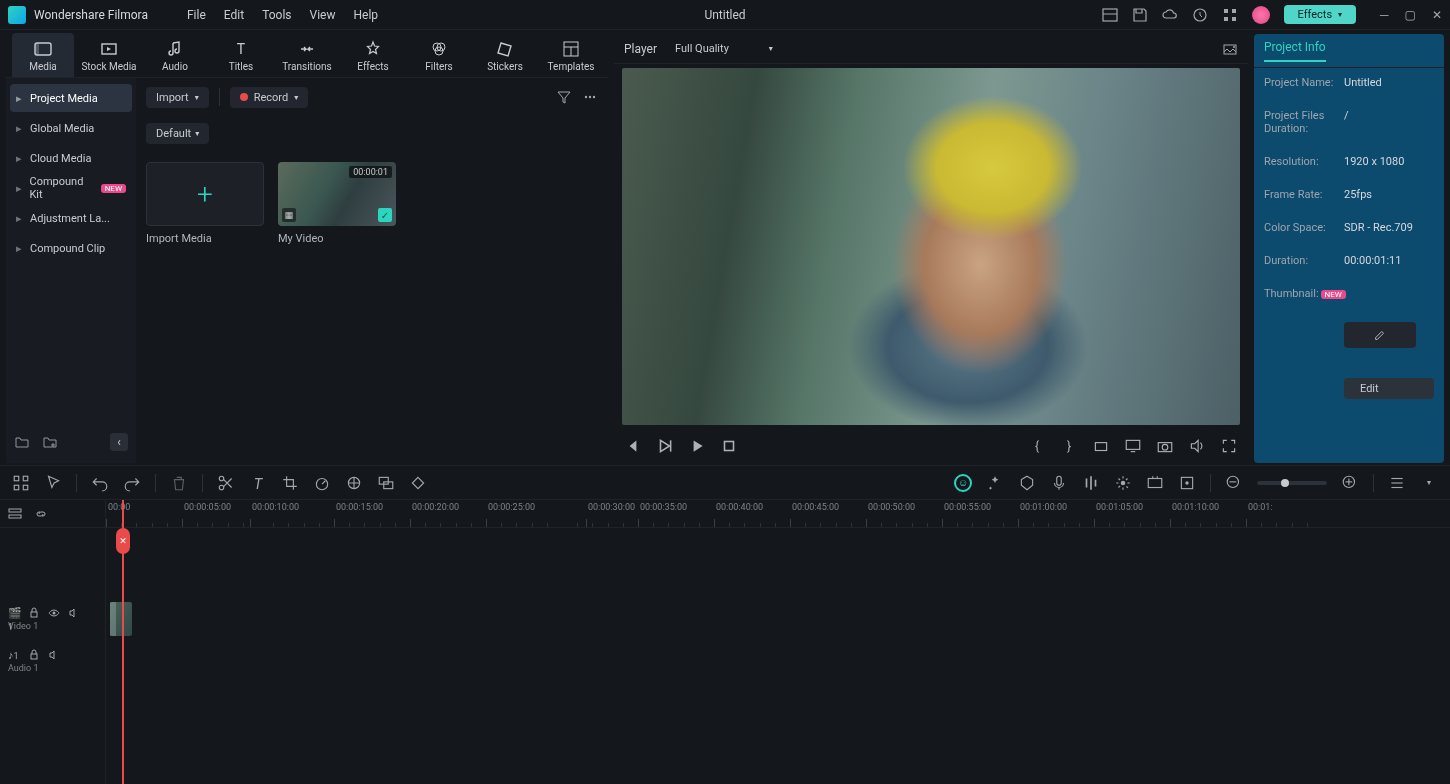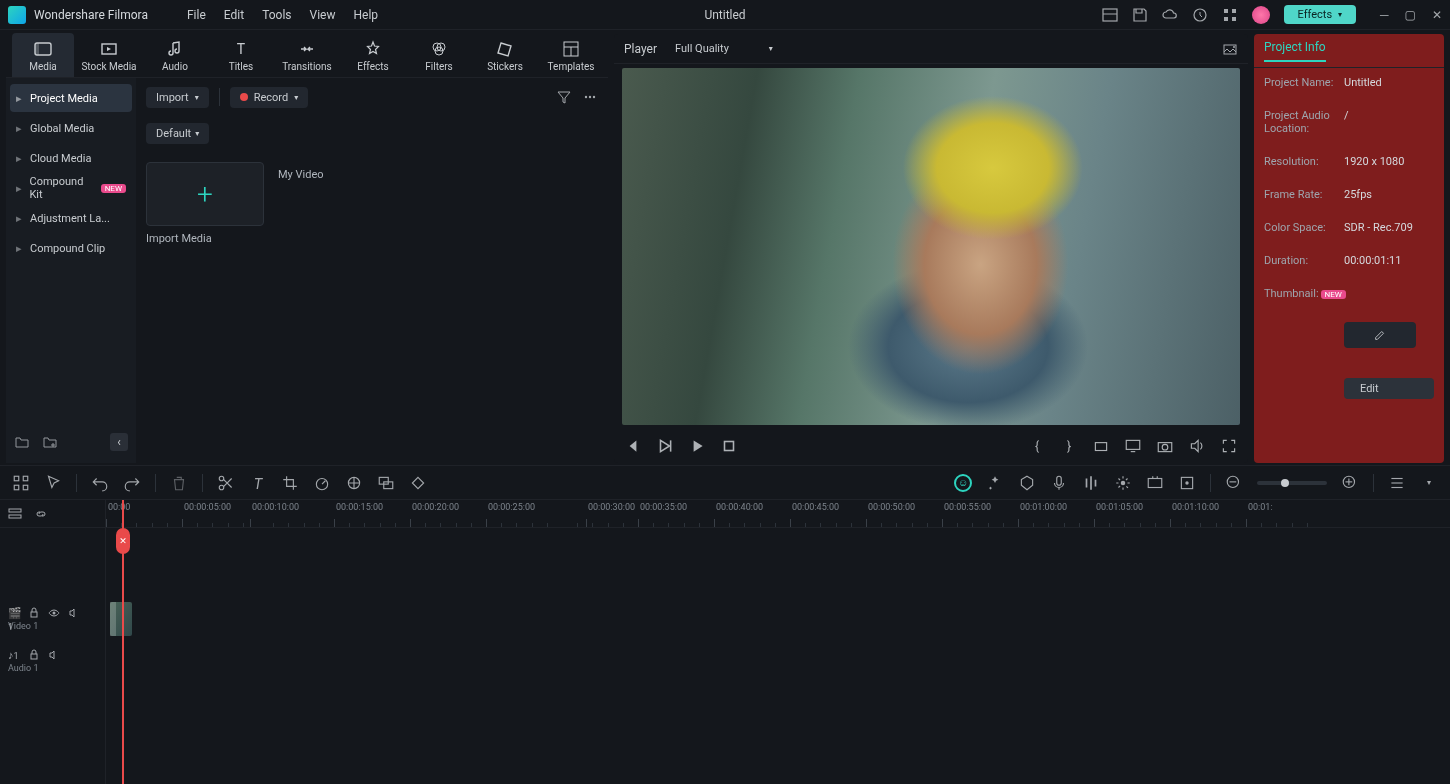--- a/index.html
+++ b/index.html
@@ -82,21 +82,21 @@
 .scrub { flex:1; height:4px; background:#2c323a; border-radius:2px; position:relative; }
 .scrub .fill { position:absolute; left:0; top:0; height:100%; width:70%; background:#2dd4bf; border-radius:2px; }
 .scrub .knob { position:absolute; left:70%; top:50%; transform:translate(-50%,-50%); width:10px; height:10px; background:#e8edf0; border-radius:50%; }
 .tc { font-size:11px; color:#c8ccd0; }
 .tc .sep { margin:0 4px; opacity:.6; }
 .player-ctrls { height:34px; display:flex; align-items:center; padding:0 10px; gap:14px; }
 .player-ctrls .ic { width:18px; height:18px; display:flex; align-items:center; justify-content:center; opacity:.85; cursor:pointer; }
 .player-ctrls .grow { flex:1; }
 
 
-.right-panel { width:190px; background:#7f1d1d; display:flex; flex-direction:column; border-radius:4px; }
+.right-panel { width:190px; background:#0c4a6e; display:flex; flex-direction:column; border-radius:4px; }
 .right-panel .tab { height:34px; display:flex; align-items:center; padding:0 10px; border-bottom:1px solid #1f2228; }
 .right-panel .tab span { color:#2dd4bf; border-bottom:2px solid #2dd4bf; padding-bottom:6px; font-size:12px; }
 .info-list { padding:8px 10px; display:flex; flex-direction:column; gap:20px; font-size:11px; }
 .info-row { display:flex; gap:8px; }
 .info-row .k { width:72px; color:#9ea5ad; }
 .info-row .v { flex:1; color:#d5d9dd; }
 .info-row .badge { background:#e94a8c; color:#fff; font-size:8px; padding:0 4px; border-radius:3px; margin-left:2px; }
 .thumb-edit { width:72px; height:26px; background:#22272f; border-radius:4px; margin-left:80px; margin-top:2px; display:flex; align-items:center; justify-content:center; cursor:pointer; }
 .edit-btn { margin-left:80px; margin-top:10px; background:#2c323a; padding:4px 16px; border-radius:4px; font-size:11px; cursor:pointer; display:inline-block; }
 
@@ -348,20 +348,25 @@
               </div>
           </div>
           <div class="media-grid">
             <div class="thumb-card">
               <div class="thumb import">
                   <div class="plus">+</div>
                 </div>
               <div class="lbl">Import Media</div>
             </div>
             <div class="thumb-card">
+              <div class="thumb video">
+                <div class="overlay-dur">00:00:01</div>
+                <div class="type-ic">▦</div>
+                <div class="chk">✓</div>
+              </div>
               <div class="lbl">My Video</div>
             </div>
           </div>
         </div>
       </div>
     </div>
 
     <div class="player-panel">
       <div class="player-head">
         <span class="lbl">Player</span>
@@ -434,21 +439,21 @@
     <div class="right-panel">
       <div class="tab">
           <span>Project Info</span>
         </div>
       <div class="info-list">
         <div class="info-row">
             <div class="k">Project Name:</div>
             <div class="v">Untitled</div>
           </div>
         <div class="info-row">
-            <div class="k">Project Audio Location:</div>
+            <div class="k">Project Files Duration:</div>
             <div class="v">/</div>
           </div>
         <div class="info-row">
             <div class="k">Resolution:</div>
             <div class="v">1920 x 1080</div>
           </div>
         <div class="info-row">
             <div class="k">Frame Rate:</div>
             <div class="v">25fps</div>
           </div>

